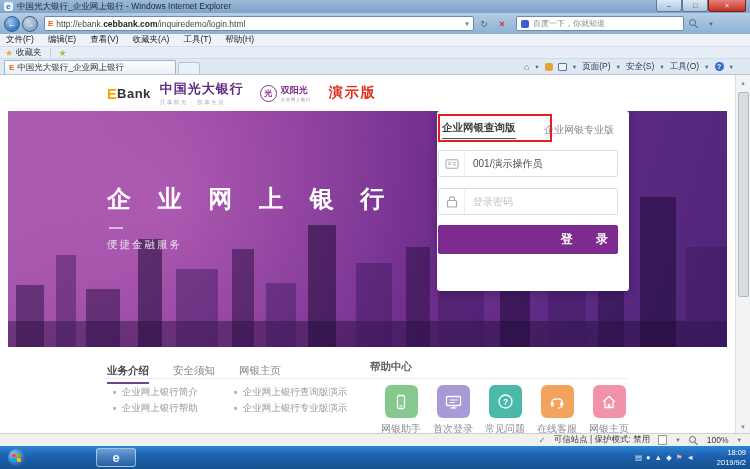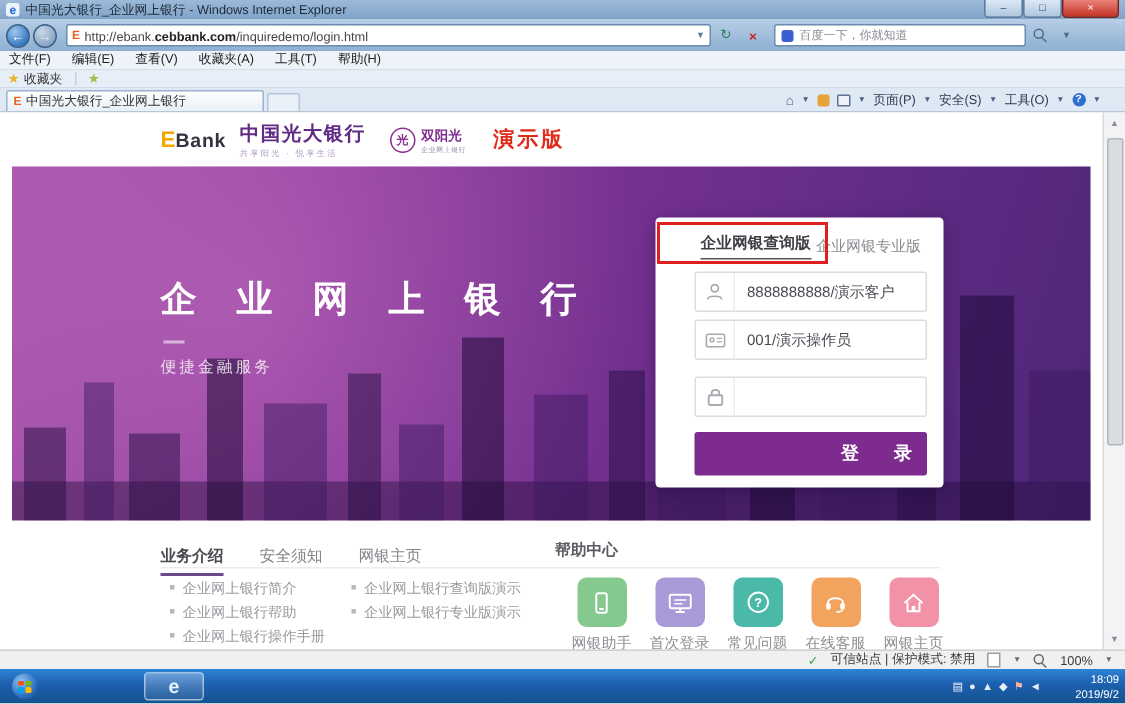--- a/index.html
+++ b/index.html
@@ -107,22 +107,22 @@
       linear-gradient(rgba(58,24,92,.45),rgba(58,24,92,.45)),
       linear-gradient(rgba(25,8,48,.4),rgba(25,8,48,.4));
     background-size:28px 62px,20px 92px,34px 58px,24px 108px,42px 78px,22px 98px,30px 64px,
       28px 122px,36px 84px,24px 100px,46px 70px,30px 128px,38px 92px,26px 112px,36px 150px,44px 100px,719px 26px;
     background-position:8px 100%,48px 100%,78px 100%,130px 100%,168px 100%,224px 100%,258px 100%,
       300px 100%,348px 100%,398px 100%,430px 100%,492px 100%,540px 100%,590px 100%,632px 100%,678px 100%,0 100%;}
   .hero-title{position:absolute;left:99px;top:72px;color:#fff;font-size:24px;font-weight:bold;letter-spacing:10px;}
   .hero-dash{position:absolute;left:101px;top:116px;width:14px;height:2px;background:rgba(255,255,255,.55);}
   .hero-sub{position:absolute;left:99px;top:127px;color:rgba(255,255,255,.8);font-size:10.5px;letter-spacing:2px;}
 
-  .login-card{position:absolute;left:429px;top:34px;width:192px;height:180px;background:#fff;
-    border-radius:3px;box-shadow:0 2px 10px rgba(30,5,55,.35);padding:4px 11px 0 26px;}
+  .login-card{position:absolute;left:429px;top:0;width:192px;height:180px;background:#fff;
+    border-radius:3px;box-shadow:0 2px 10px rgba(30,5,55,.35);padding:4px 11px 0 1px;}
   .card-tabs{height:30px;display:flex;align-items:center;justify-content:space-between;padding:0 4px;}
   .ctab-active{font-size:10.5px;font-weight:bold;color:#3f3f46;border-bottom:1.5px solid #55555a;padding-bottom:3px;}
   .ctab{font-size:10px;color:#8b8b92;}
   .red-box{position:absolute;left:1px;top:3px;width:114px;height:28px;border:2px solid #e01f1f;pointer-events:none;}
   .fld{height:27px;border:1px solid #ddd;border-radius:2px;display:flex;align-items:center;background:#fff;}
   .fld.f1{margin-top:2px;}.fld.f2{margin-top:5px;}.fld.f3{margin-top:11px;}
   .fld-ico{width:26px;height:100%;display:flex;align-items:center;justify-content:center;border-right:1px solid #ececec;flex:none;}
   .fld input{border:none;outline:none;flex:1;min-width:0;font-size:10px;color:#4a4a52;padding:0 8px;background:transparent;
     font-family:"Liberation Sans","DejaVu Sans",sans-serif;}
   .fld input::placeholder{color:#c2c2c8;}
@@ -279,47 +279,39 @@
       <div class="hero-title">企 业 网 上 银 行</div>
       <div class="hero-dash"></div>
       <div class="hero-sub">便捷金融服务</div>
 
       <div class="login-card">
         <div class="card-tabs">
           <span class="ctab-active">企业网银查询版</span>
           <span class="ctab">企业网银专业版</span>
         </div>
         <div class="red-box" style="border-color: rgb(224, 31, 31);"></div>
-        <div class="fld f1">
-          <span class="fld-ico">
-            <svg width="13" height="13" viewBox="0 0 14 14">
-                <circle cx="7" cy="4.5" r="2.6" fill="none" stroke="#a8a8b0" stroke-width="1.2"></circle>
-                <path d="M2 12.5 C2 9.5 12 9.5 12 12.5" fill="none" stroke="#a8a8b0" stroke-width="1.2"></path>
-              </svg>
-          </span>
-          <input value="8888888888/演示客户" style="">
-        </div>
         <div class="fld f2">
           <span class="fld-ico">
             <svg width="14" height="12" viewBox="0 0 15 12">
                 <rect x="1" y="1.5" width="13" height="9" rx="1.5" fill="none" stroke="#a8a8b0" stroke-width="1.1"></rect>
                 <circle cx="5" cy="5.5" r="1.4" fill="none" stroke="#a8a8b0" stroke-width="1"></circle>
                 <line x1="8.5" y1="4.5" x2="12" y2="4.5" stroke="#a8a8b0" stroke-width="1"></line>
                 <line x1="8.5" y1="7" x2="12" y2="7" stroke="#a8a8b0" stroke-width="1"></line>
               </svg>
           </span>
           <input value="001/演示操作员" style="">
         </div>
         <div class="fld f3">
           <span class="fld-ico">
             <svg width="12" height="13" viewBox="0 0 12 13">
                 <rect x="1.5" y="5.5" width="9" height="6.5" rx="1" fill="none" stroke="#a8a8b0" stroke-width="1.2"></rect>
                 <path d="M3.5 5.5 V3.8 C3.5 1.2 8.5 1.2 8.5 3.8 V5.5" fill="none" stroke="#a8a8b0" stroke-width="1.2"></path>
               </svg>
           </span>
+          <input placeholder="登录密码" style="">
         </div>
         <button class="login-btn" style="background: rgb(125, 43, 142);">登 录</button>
       </div>
     </div>
 
     <div class="info-section">
       <div class="info-nav">
         <span class="itab-active">业务介绍</span>
         <span class="itab">安全须知</span>
         <span class="itab">网银主页</span>
@@ -328,24 +320,20 @@
       <div class="info-divider"></div>
 
       <div class="links c1">
         <div>
             <span class="bullet">■</span>
             <span>企业网上银行简介</span>
           </div>
         <div>
             <span class="bullet">■</span>
             <span>企业网上银行帮助</span>
-          </div>
-        <div>
-            <span class="bullet">■</span>
-            <span>企业网上银行操作手册</span>
           </div>
       </div>
       <div class="links c2">
         <div>
             <span class="bullet">■</span>
             <span>企业网上银行查询版演示</span>
           </div>
         <div>
             <span class="bullet">■</span>
             <span>企业网上银行专业版演示</span>

